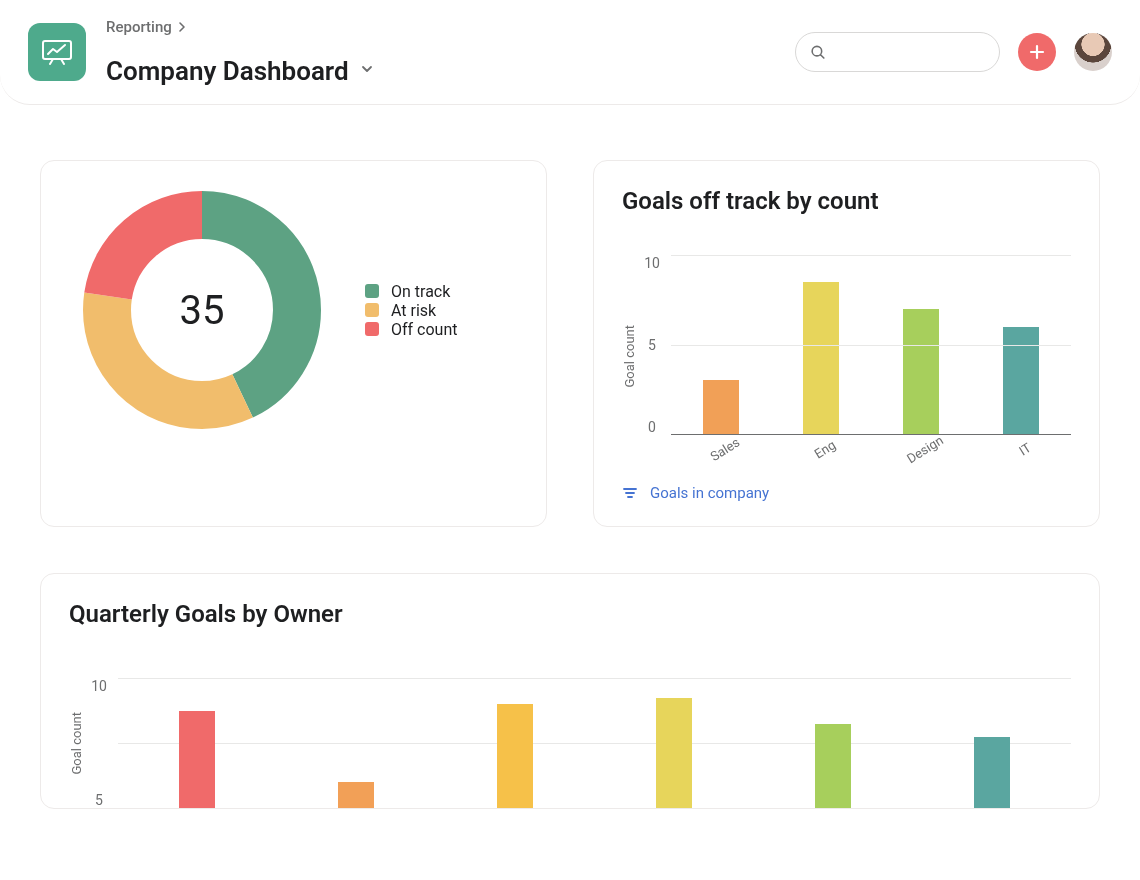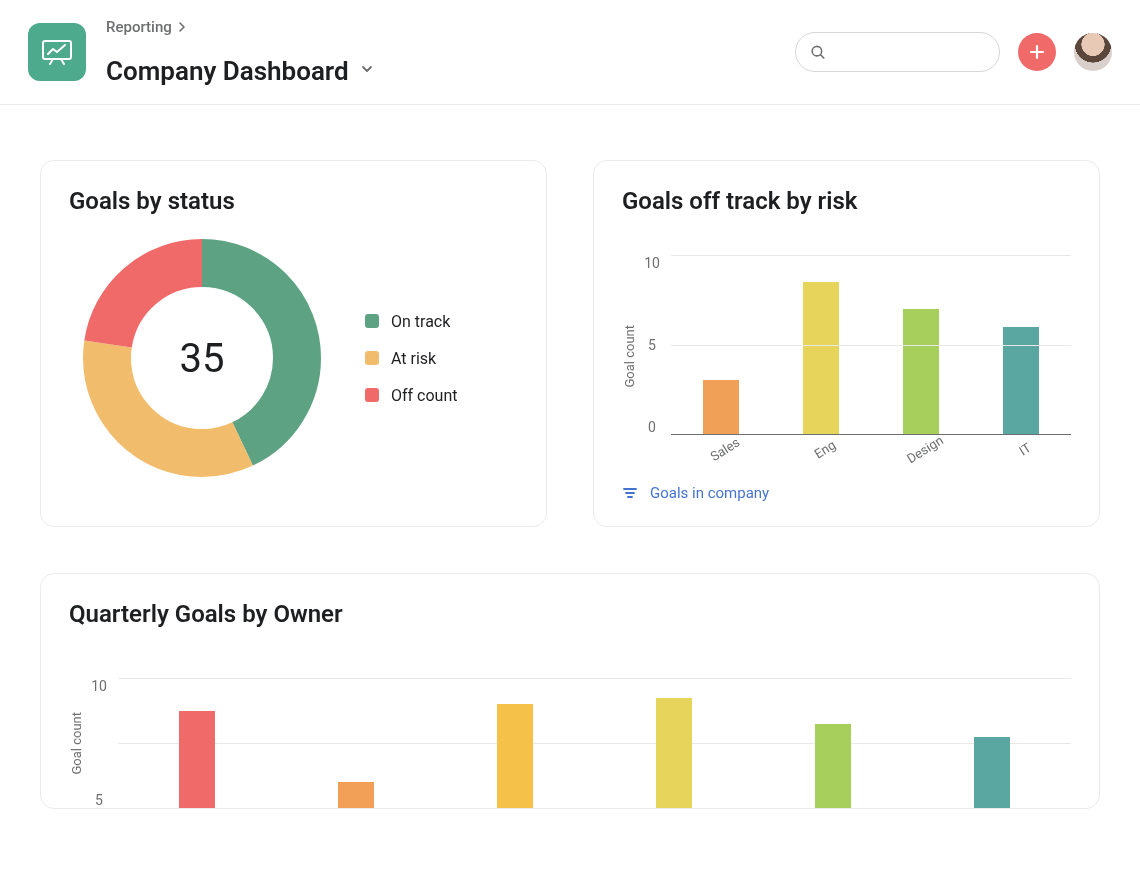--- a/index.html
+++ b/index.html
@@ -11,20 +11,21 @@
     height: 880px;
     overflow: hidden;
   }
 
   
   .header {
     display: flex;
     align-items: center;
     padding: 18px 28px 18px 28px;
     border-bottom: 1px solid #edeae9;
+    border-radius: 30px;
   }
   .app-icon {
     width: 58px;
     height: 58px;
     border-radius: 12px;
     background: #4eaa8c;
     display: flex;
     align-items: center;
     justify-content: center;
     flex-shrink: 0;
@@ -136,21 +137,20 @@
     display: flex;
     align-items: center;
     justify-content: center;
     font-size: 40px;
     font-weight: 400;
     color: #1e1f21;
   }
   .legend {
     display: flex;
     flex-direction: column;
-    gap: 18px;
   }
   .legend-item {
     display: flex;
     align-items: center;
     gap: 12px;
     font-size: 16px;
     color: #1e1f21;
   }
   .legend-swatch {
     width: 14px;
@@ -309,21 +309,20 @@
       <line x1="3" y1="9" x2="15" y2="9" stroke="#ffffff" stroke-width="2.2" stroke-linecap="round"></line>
     </svg>
   </div>
   <div class="avatar"></div>
 </div>
 
 <div class="content">
   <div class="card-row">
 
     <div class="card">
-      <div class="card-title">Goals by status</div>
       <div class="donut-wrap">
         <div class="donut">
           <svg width="246" height="246" viewBox="0 0 246 246">
 
             <circle cx="123" cy="123" r="95" fill="none" stroke="#5da283" stroke-width="48" stroke-dasharray="256 597" stroke-dashoffset="0"></circle>
             <circle cx="123" cy="123" r="95" fill="none" stroke="#f1bd6c" stroke-width="48" stroke-dasharray="205 597" stroke-dashoffset="-256"></circle>
             <circle cx="123" cy="123" r="95" fill="none" stroke="#f06a6a" stroke-width="48" stroke-dasharray="136 597" stroke-dashoffset="-461"></circle>
           </svg>
           <div class="donut-center">35</div>
         </div>
@@ -338,21 +337,21 @@
           </div>
           <div class="legend-item">
             <span class="legend-swatch c-red"></span>
             <span>Off count</span>
           </div>
         </div>
       </div>
     </div>
 
     <div class="card">
-      <div class="card-title">Goals off track by risk</div>
+      <div class="card-title">Goals off track by count</div>
       <div class="bar-chart">
         <div class="y-axis-label">Goal count</div>
         <div class="y-ticks">
           <span>10</span>
           <span>5</span>
           <span>0</span>
         </div>
         <div class="plot-area">
           <div class="bars">
             <div class="grid-line" style="top:0"></div>

